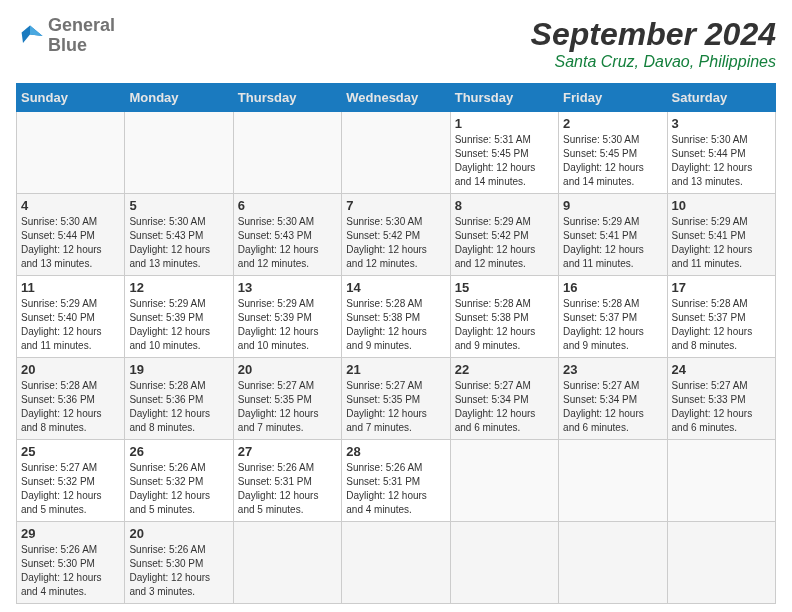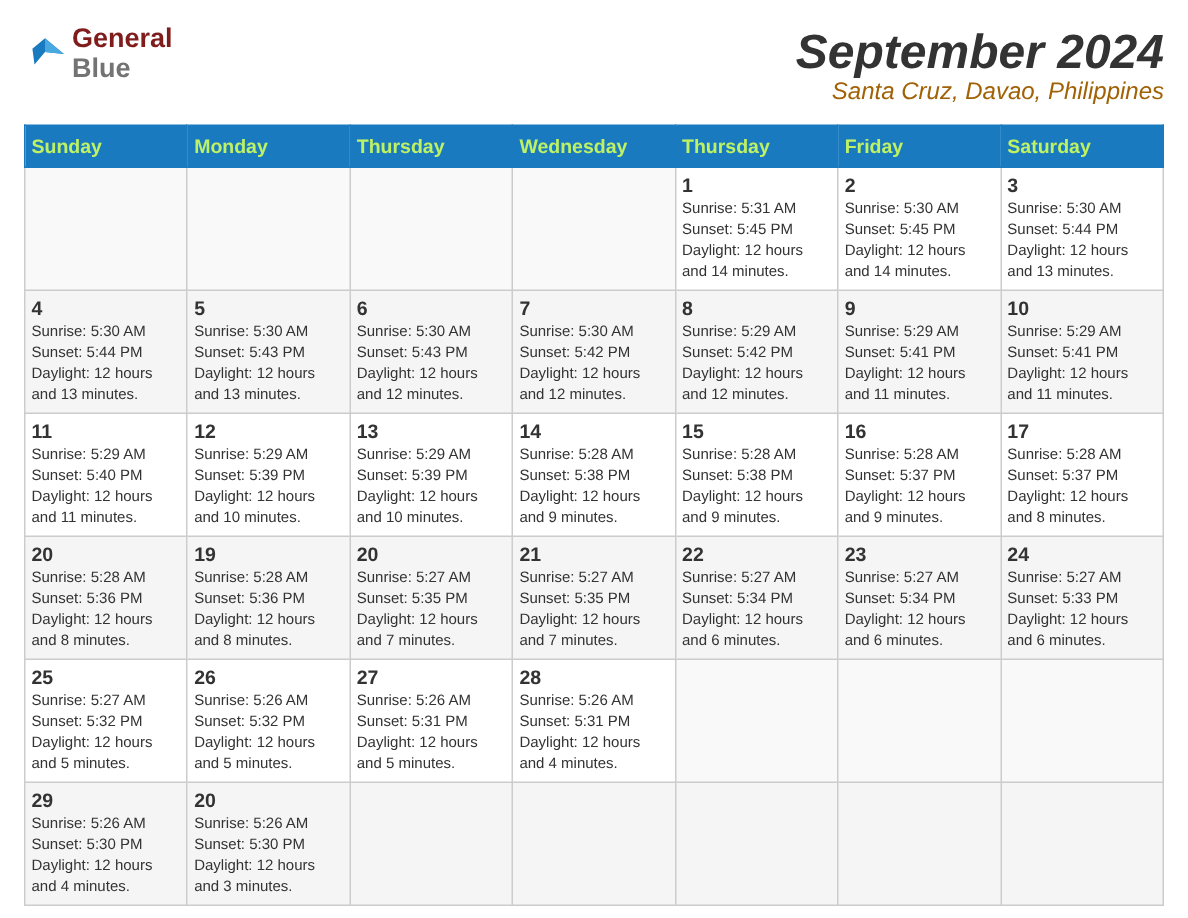--- a/index.html
+++ b/index.html
@@ -20,46 +20,46 @@
       display: flex;
       align-items: center;
       gap: 4px;
     }
     .logo-text {
       font-size: 18px;
       font-weight: bold;
       color: #333;
       line-height: 1.1;
     }
-    .logo-text span { color: #7f1d1d; }
+    .logo-text span { color: #737373; }
     .logo-bird {
       width: 28px;
       height: 28px;
     }
     .title-block {
       text-align: right;
       font-style: italic;
     }
     .month-title {
       font-size: 32px;
       font-weight: bold;
       color: #333;
     }
     .location {
       font-size: 16px;
-      color: #a16207;
+      color: #15803d;
     }
     table {
       width: 100%;
       border-collapse: collapse;
       table-layout: fixed;
     }
     thead tr th {
       background: #1a7abf;
-      color: #bef264;
+      color: #e5e5e5;
       font-size: 13px;
       font-weight: bold;
       padding: 6px 4px;
       text-align: left;
       border: 1px solid #1a7abf;
     }
     tbody tr td {
       border: 1px solid #ccc;
       padding: 4px 4px;
       vertical-align: top;

